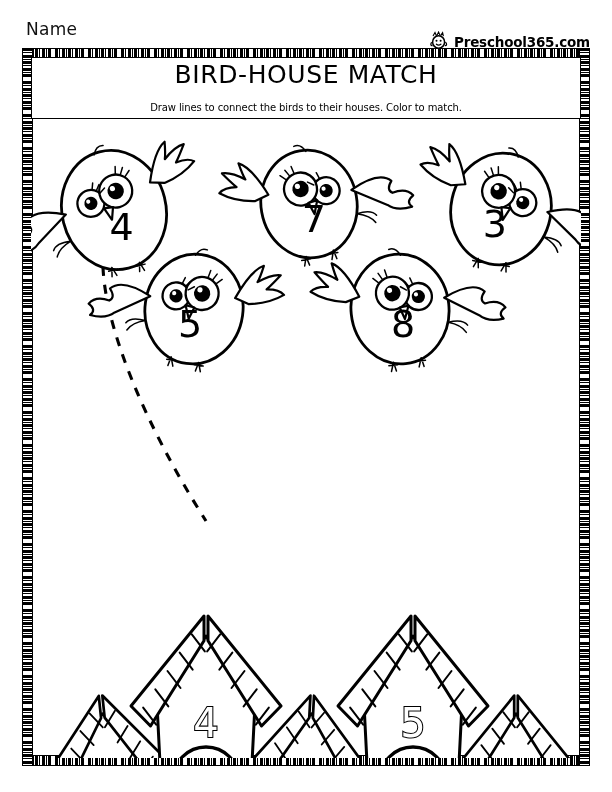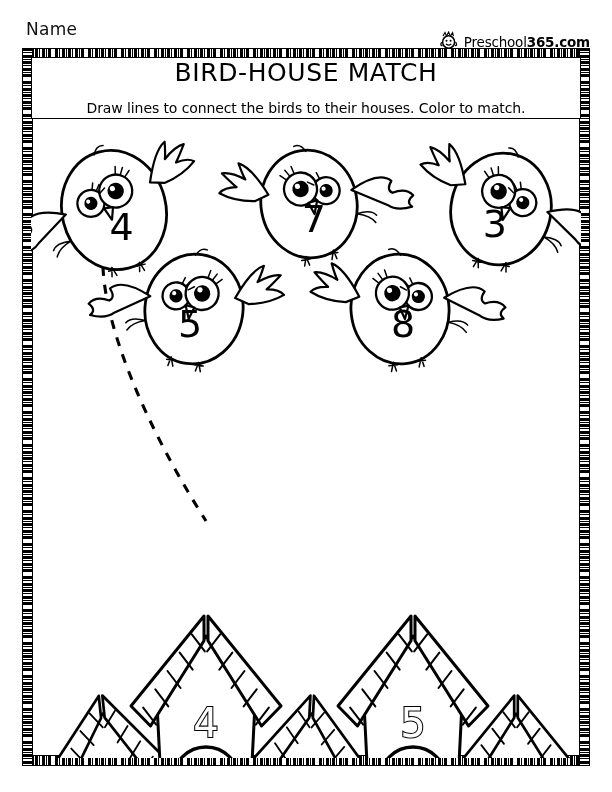--- a/index.html
+++ b/index.html
@@ -16,21 +16,21 @@
     font-size:17px;letter-spacing:.3px;color:#111;
   }
 
   
   #brand{
     position:absolute;right:22px;top:31px;
     display:flex;align-items:center;gap:3px;
     font-family:"DejaVu Sans", sans-serif;
   }
   #brand .brand-text{font-size:13.5px;letter-spacing:-.2px;white-space:nowrap;}
-  #brand .brand-text b{font-weight:normal;}
+  #brand .brand-text b{font-weight:bold;}
   #brand .brand-text span{font-weight:bold;}
   #brand .brand-mark{display:block;}
 
   
   .frame{
     position:absolute;left:22px;top:48px;width:568px;height:718px;
     box-sizing:border-box;
   }
   .bead{position:absolute;background:#000;}
   .bead.h{
@@ -54,21 +54,21 @@
     position:absolute;left:31px;top:57px;width:550px;height:62px;
     box-sizing:border-box;border:1.6px solid #000;background:#fff;
     display:flex;flex-direction:column;align-items:center;justify-content:center;
   }
   #worksheet-title{
     font-family:"DejaVu Sans", sans-serif;
     font-size:25px;letter-spacing:.6px;line-height:1;margin-top:-1px;
   }
   #worksheet-instructions{
     font-family:"DejaVu Sans", sans-serif;
-    font-size:14px;letter-spacing:-.1px;margin-top:15px;
+    font-size:10px;letter-spacing:-.1px;margin-top:15px;
   }
 
   
   #activity-area{
     position:absolute;left:31px;top:119px;width:550px;height:639px;
   }
   #activity-svg{position:absolute;left:0;top:0;}
 
   .num-solid{
     font-family:"DejaVu Sans", sans-serif;

